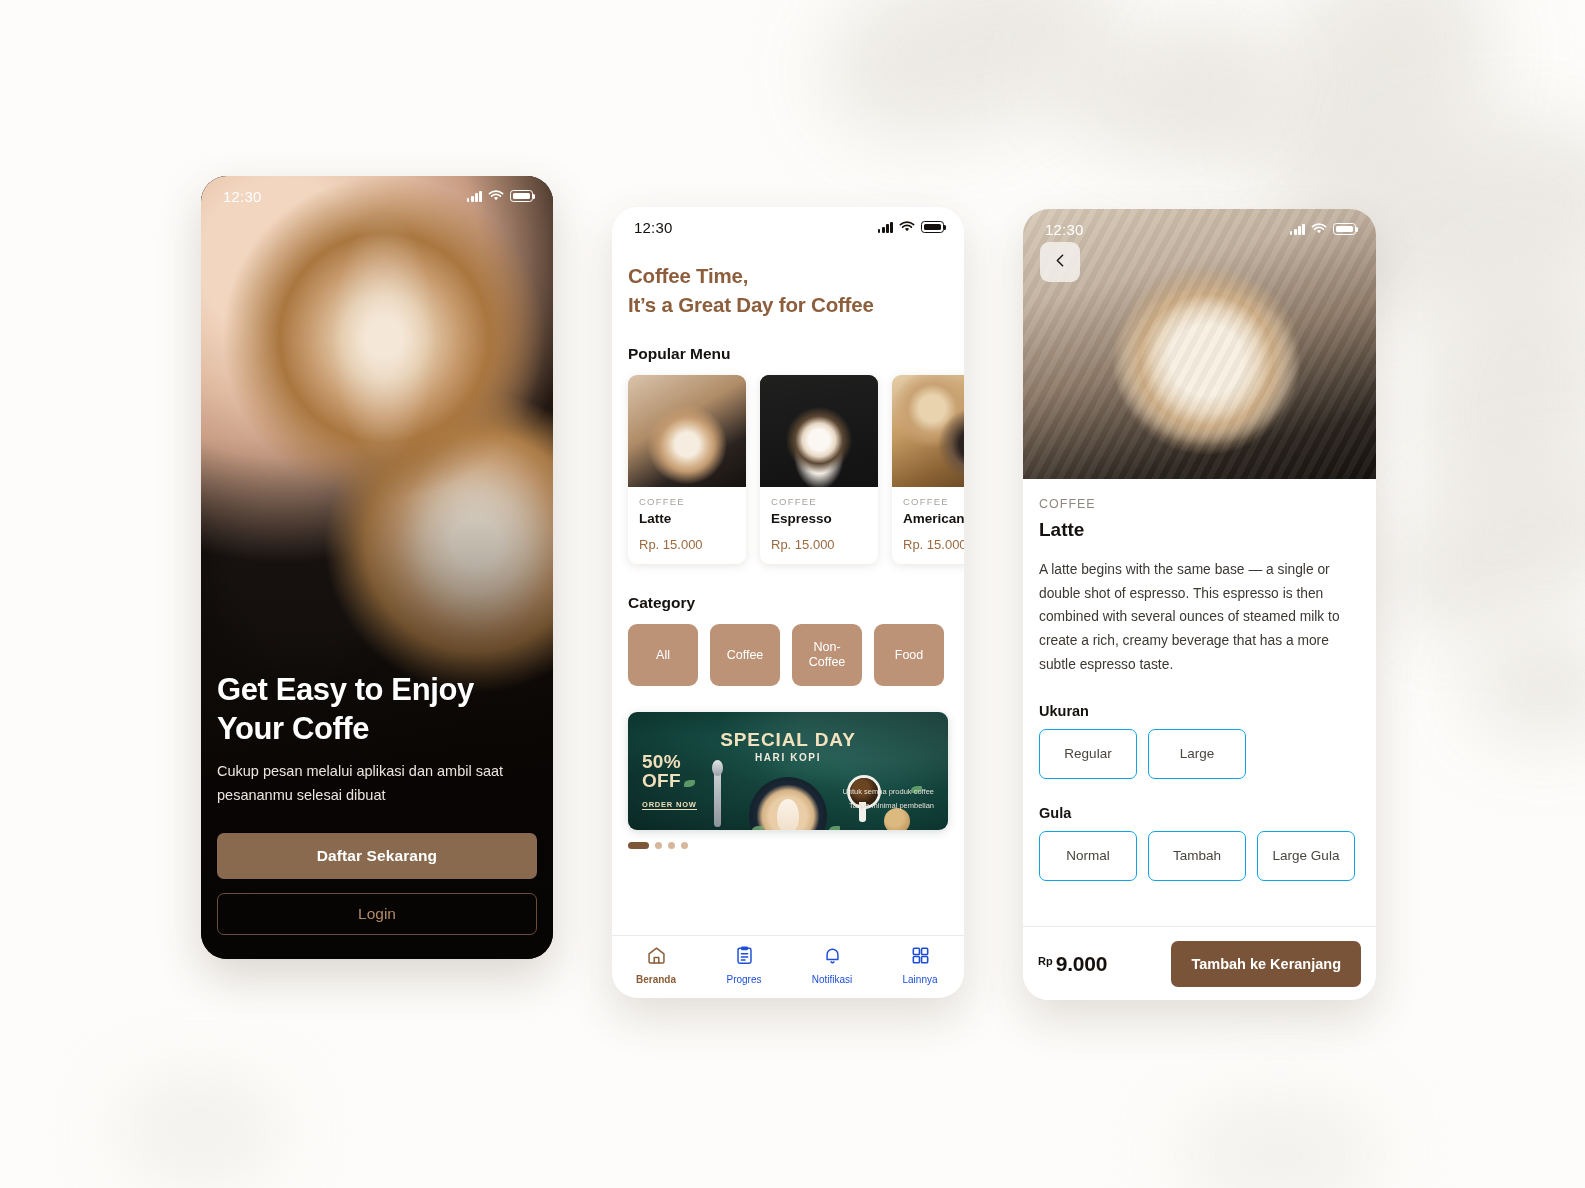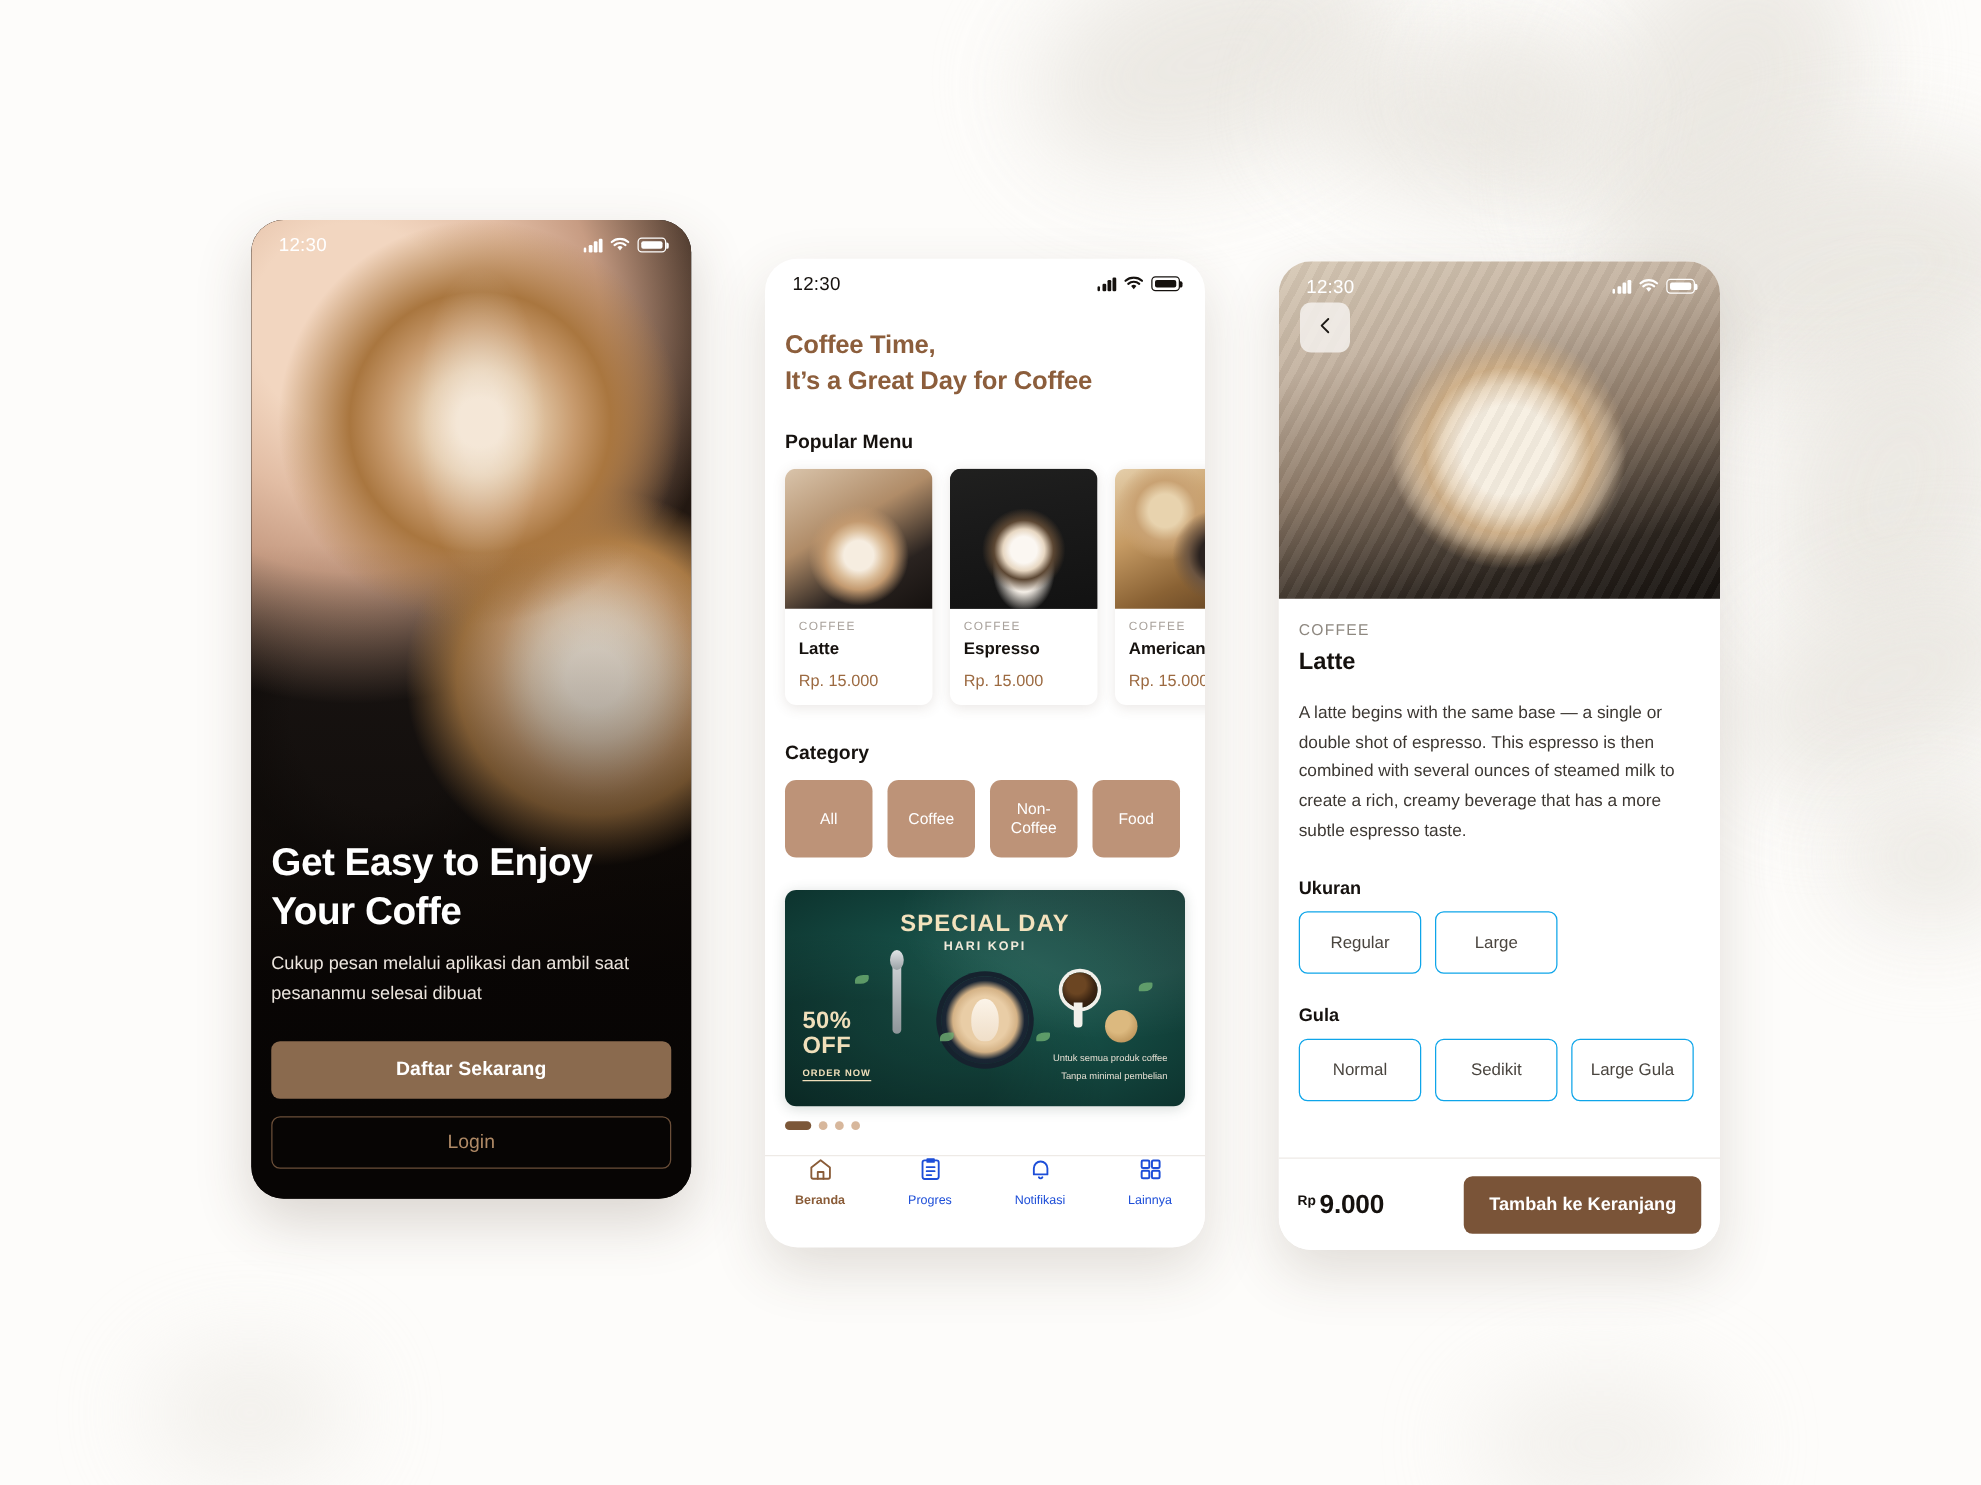--- a/index.html
+++ b/index.html
@@ -181,21 +181,21 @@
   .chips { display:flex; gap:12px; padding: 0 16px; }
   .chip {
     flex: 0 0 70px; height: 62px; background:#bd9378; border-radius: 9px;
     color:#fff; font-size: 12.5px; display:flex; align-items:center; justify-content:center;
     text-align:center; line-height:1.25; cursor:pointer; border:none; font-family:inherit;
     padding: 0 4px;
   }
 
   .promo-wrap { padding: 26px 16px 0; }
   .promo {
-    height: 173px; border-radius: 9px; overflow:hidden; position:relative;
+    height: 118px; border-radius: 9px; overflow:hidden; position:relative;
     background: radial-gradient(ellipse at 50% 50%, #1e5d52 0%, #154b43 48%, #0d332e 100%);
     box-shadow: 0 2px 10px rgba(60,80,70,.2);
   }
   .promo::before {
     content:''; position:absolute; inset:0;
     background:
       radial-gradient(ellipse at 82% 12%, rgba(255,255,255,.07) 0 24%, transparent 46%),
       radial-gradient(ellipse at 14% 88%, rgba(0,0,0,.22) 0 30%, transparent 55%);
   }
   .promo-title {
@@ -255,23 +255,23 @@
   }
   .promo-note {
     position:absolute; right:14px; bottom:18px; text-align:right;
     color:#e4ded2; font-size: 7.5px; line-height:1.85;
   }
   .dots { display:flex; align-items:center; gap:6px; padding: 12px 0 0 16px; }
   .dot { width:7px; height:7px; border-radius:50%; background:#d7b79c; }
   .dot.active { width:21px; border-radius:4px; background:#7c5738; }
 
   .tabbar {
-    position:absolute; left:0; right:0; bottom:16px; height:58px; z-index:5;
+    position:absolute; left:0; right:0; bottom:5px; height:58px; z-index:5;
     background:#fff; border-top:1px solid #eeeae6;
-    display:flex; align-items:flex-start;
+    display:flex; align-items:center;
   }
   .tab {
     flex:1; display:flex; flex-direction:column; align-items:center; gap:4px;
     cursor:pointer; color:#1d4ed8;
   }
   .tab.active { color:#8a5c38; }
   .tab-label { font-size: 10px; }
   .tab.active .tab-label { font-weight:600; }
 
   
@@ -557,21 +557,21 @@
 
     <div class="opt-label">Ukuran</div>
     <div class="opt-row">
       <button class="opt">Regular</button>
       <button class="opt">Large</button>
     </div>
 
     <div class="opt-label">Gula</div>
     <div class="opt-row">
       <button class="opt">Normal</button>
-      <button class="opt">Sedikit</button>
+      <button class="opt">Tambah</button>
       <button class="opt">Large Gula</button>
     </div>
   </div>
 
   <div class="p3-bottom">
     <div class="price">
       <span class="price-cur">Rp</span>
       <span class="price-val">9.000</span>
     </div>
     <button class="btn-cart">Tambah ke Keranjang</button>

